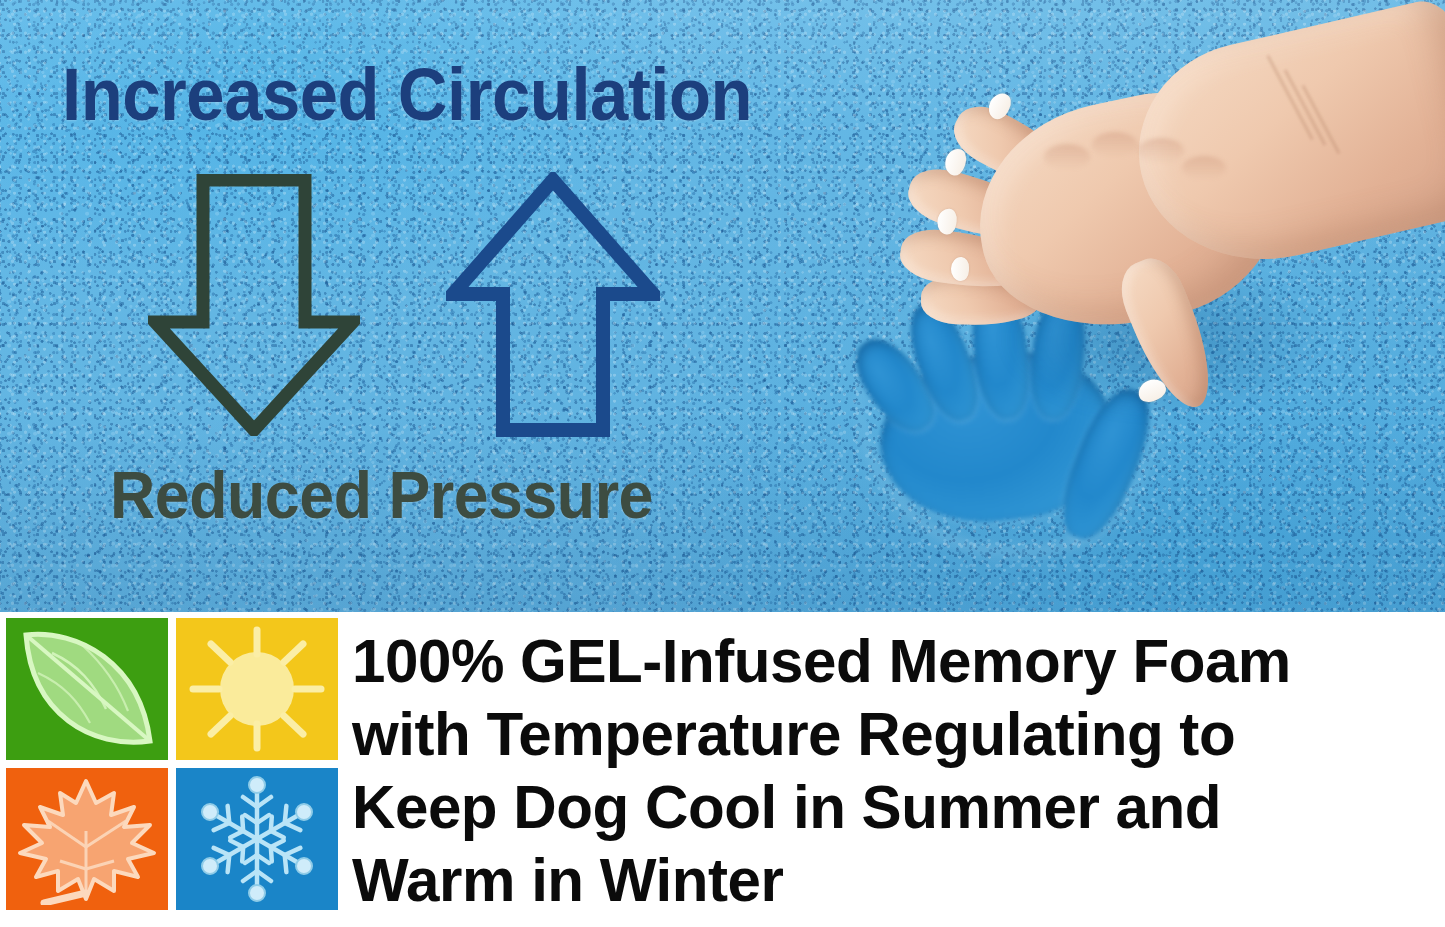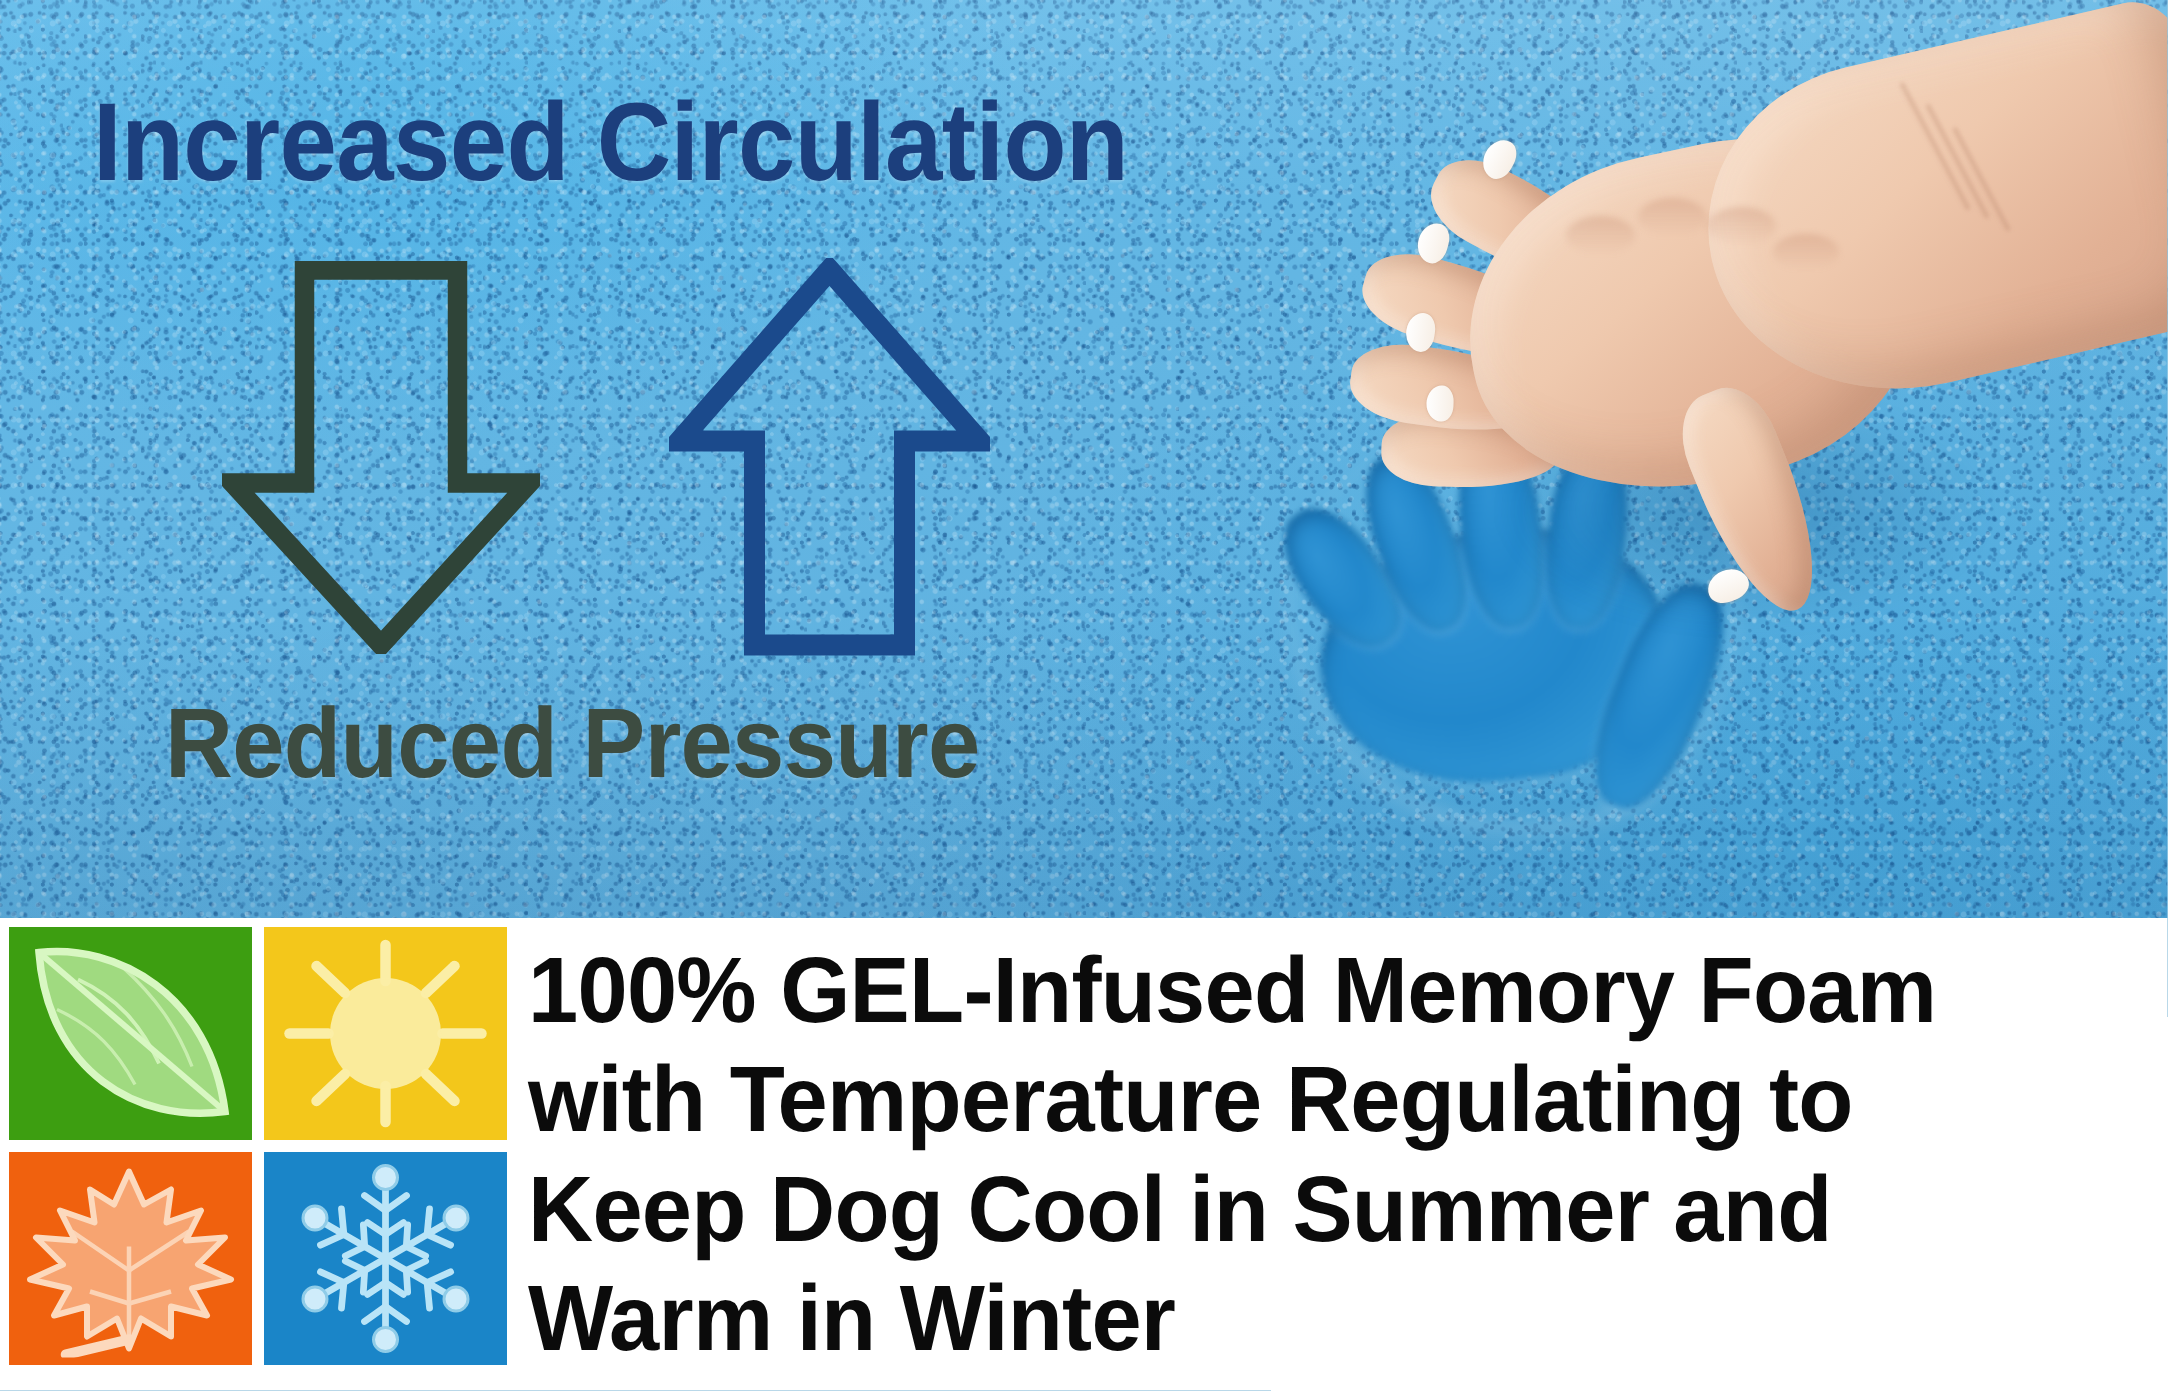--- a/index.html
+++ b/index.html
@@ -9,21 +9,21 @@
     height:927px;
     background:#ffffff;
     font-family:"Liberation Sans", sans-serif;
     overflow:hidden;
   }
 
   #stage {
     position:relative;
     width:1445px;
     height:927px;
-    background:#0369a1;
+    background:#7dd3fc;
   }
 
   
   #photo {
     position:absolute;
     left:0; top:0;
     width:1445px; height:612px;
     overflow:hidden;
     background:#63b7e4;
   }

